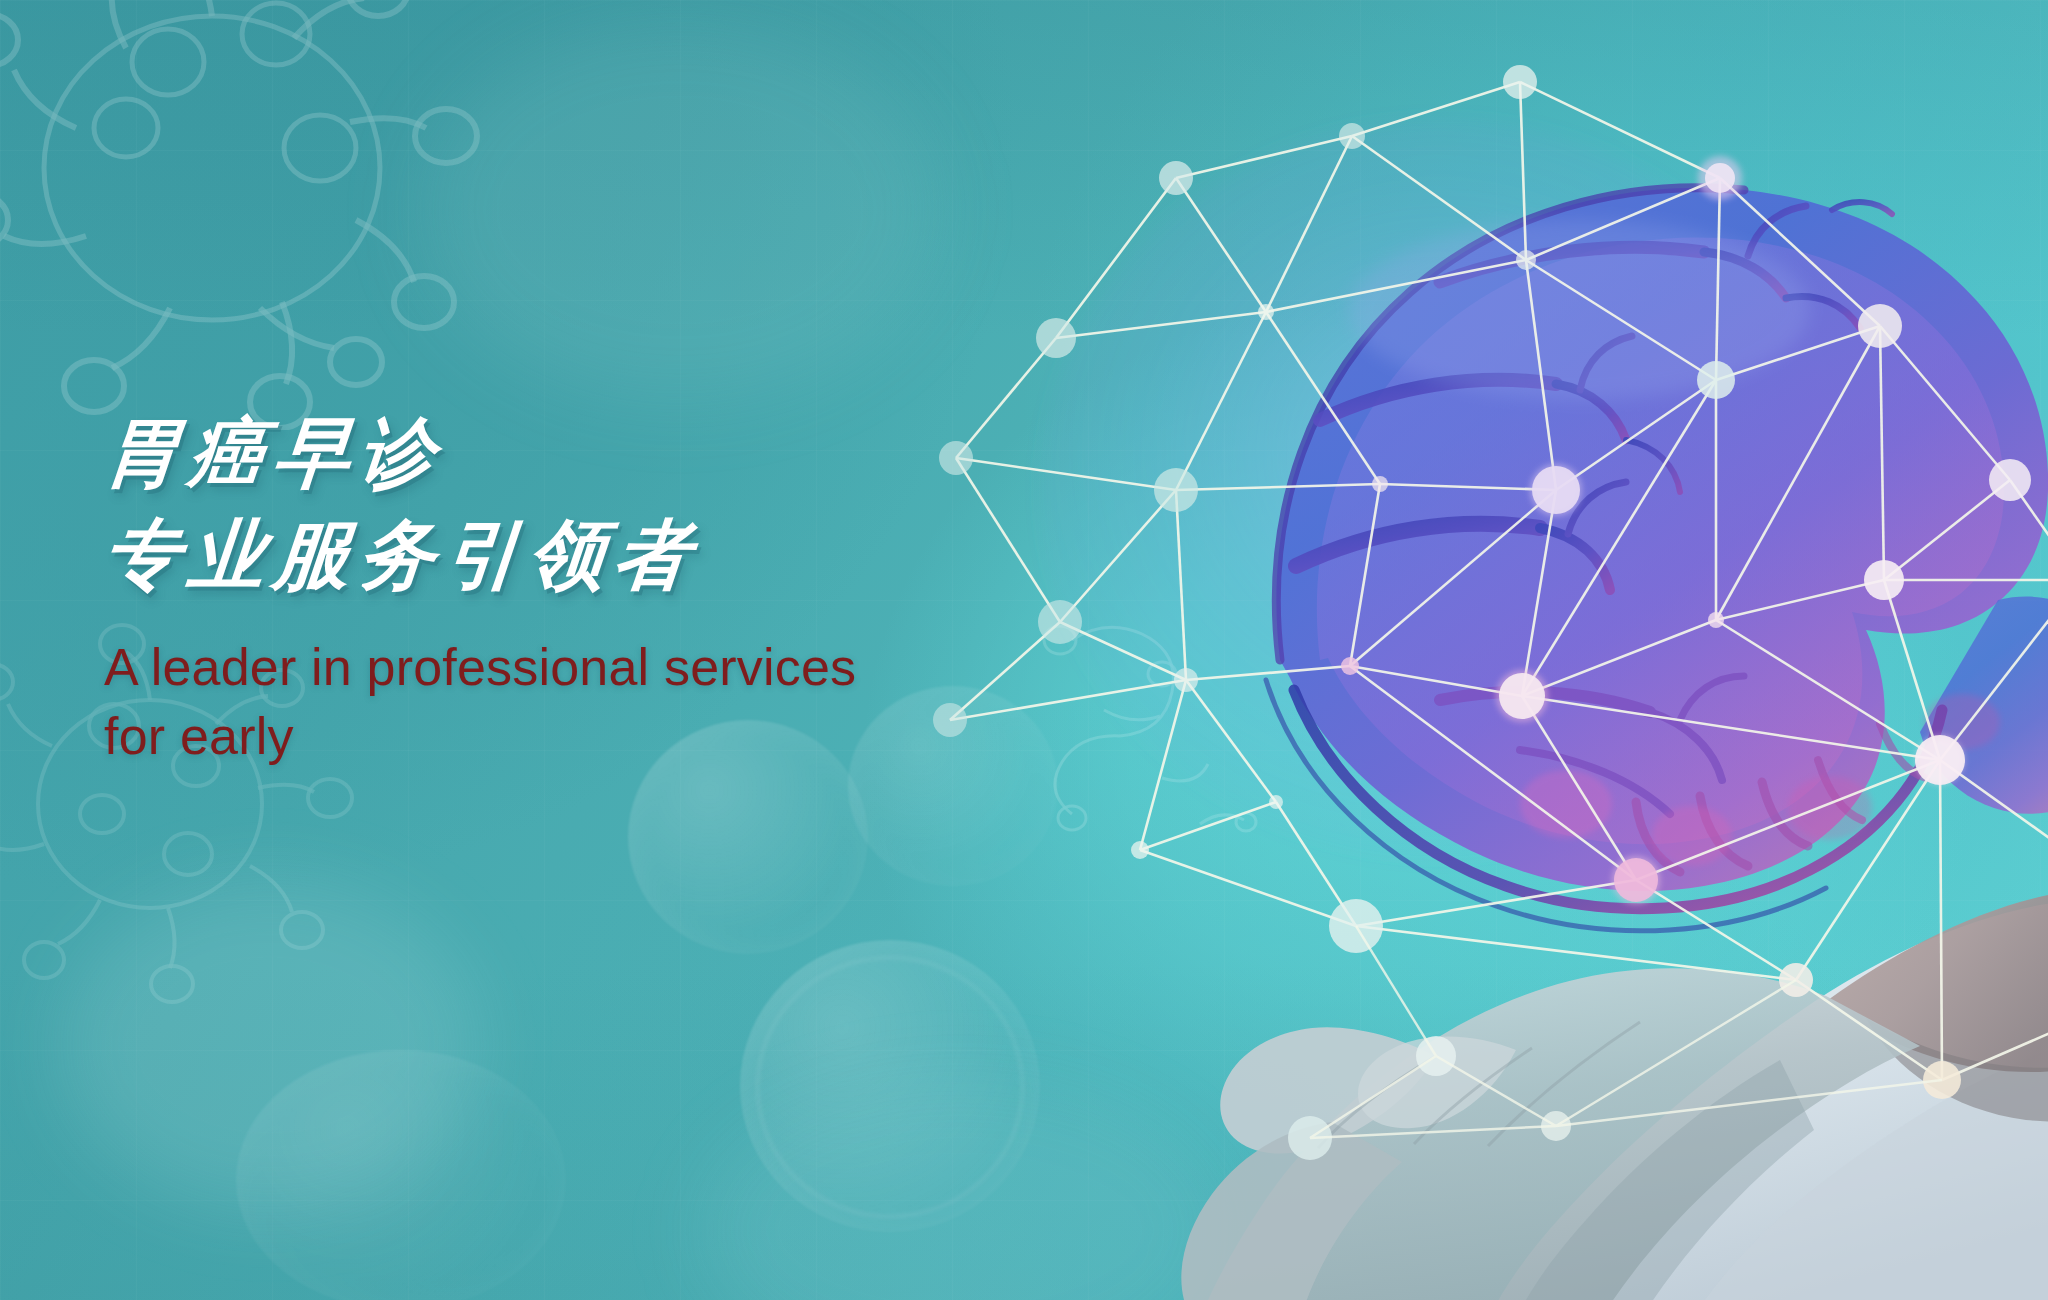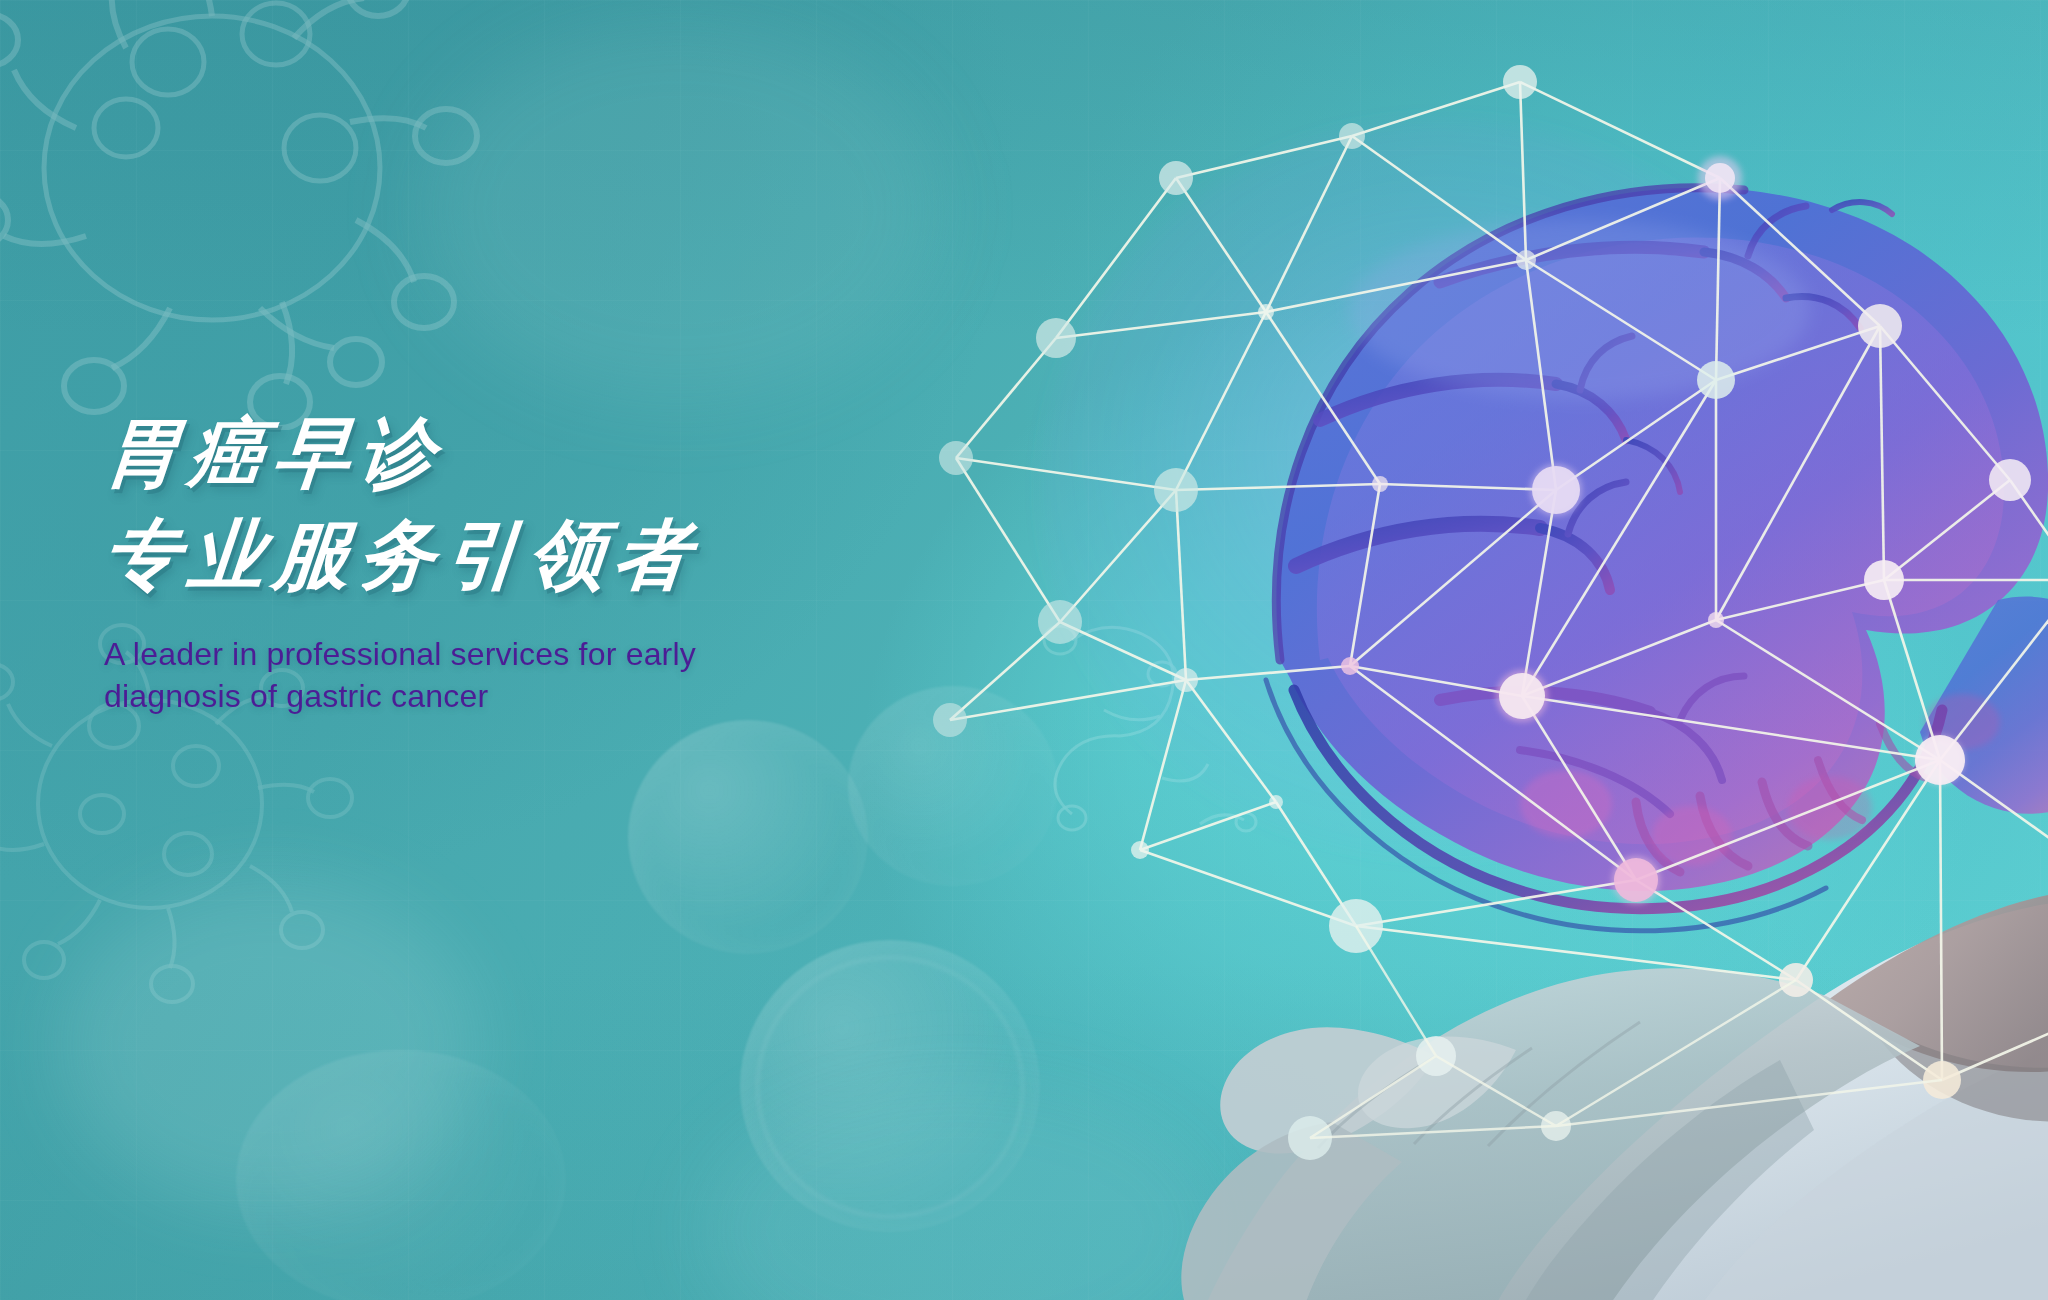--- a/index.html
+++ b/index.html
@@ -75,22 +75,22 @@
     white-space:nowrap;
     text-shadow:
        3px 4px 0 rgba(38,110,124,0.38),
        5px 7px 10px rgba(25,86,100,0.26);
     font-family:"DejaVu Sans","Liberation Sans",sans-serif;
   }
   .hl.l1{margin-bottom:26px; transform:skewX(-5deg);}
   .hl.l2{transform:skewX(-5deg);}
   .subWrap{margin-top:40px;}
   .sub{
-    color:#4c1d95;
-    font-size:32px;
+    color:#7f1d1d;
+    font-size:52px;
     line-height:1.32;
     font-weight:400;
     letter-spacing:.2px;
     text-shadow:0 2px 6px rgba(28,96,108,0.30);
     max-width:800px;
   }
 
   
   .art{position:absolute; left:880px; top:60px; width:1200px; height:1260px;}
   .art svg{position:absolute; left:0; top:0;}
@@ -489,17 +489,16 @@
         <path d="M430 1078 L676 1066"></path>
       </g>
     </svg>
   </div>
 
   <div class="textBlock">
     <div class="hl l1">胃癌早诊</div>
     <div class="hl l2">专业服务引领者</div>
     <div class="subWrap">
       <div class="sub">A leader in professional services for early</div>
-      <div class="sub">diagnosis of gastric cancer</div>
     </div>
   </div>
 
 </div>
 
 </body></html>

